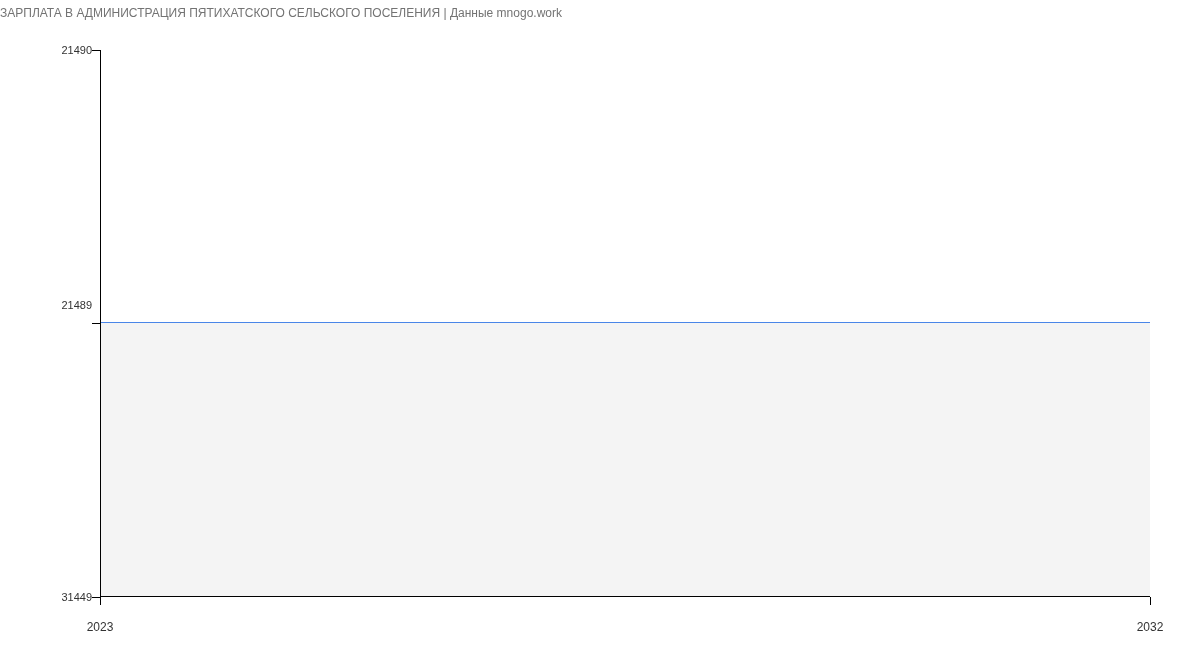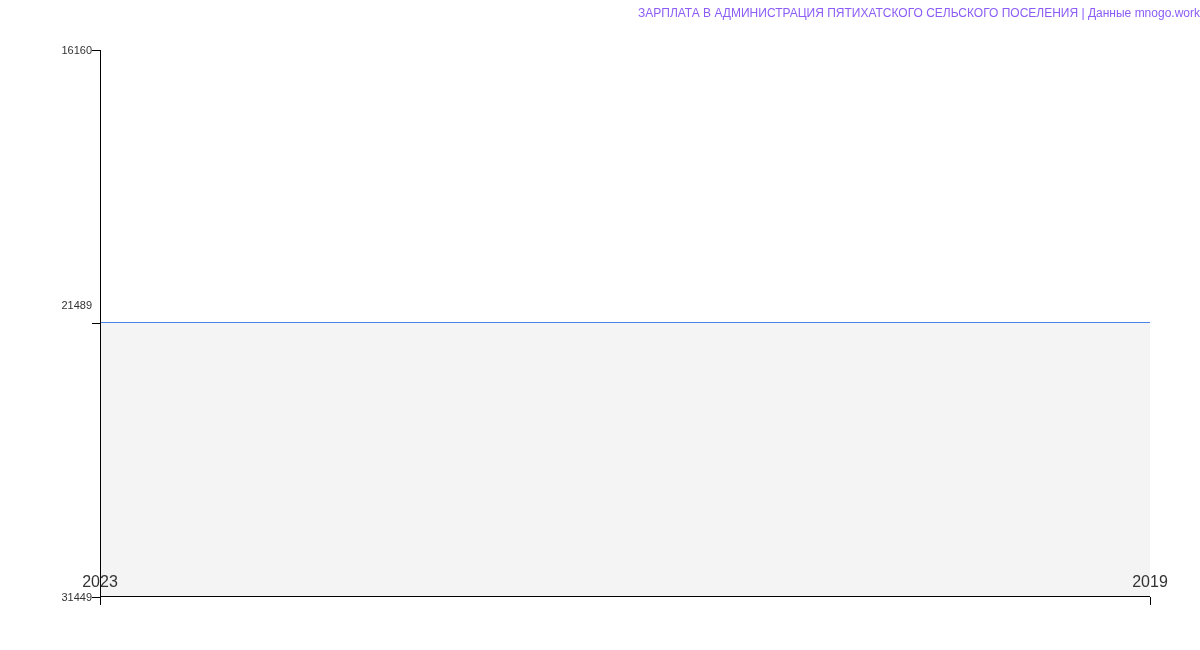--- a/index.html
+++ b/index.html
@@ -13,23 +13,23 @@
     .chart-container {
       position: relative;
       width: 1200px;
       height: 650px;
     }
     .chart-title {
       position: absolute;
       top: 6px;
       left: 0;
       width: 100%;
-      text-align: right;
+      text-align: left;
       font-size: 12px;
-      color: #8b5cf6;
+      color: #737373;
       font-family: Verdana, Geneva, sans-serif;
     }
     .plot-area {
       position: absolute;
       left: 100px;
       top: 50px;
       width: 1050px;
       height: 547px;
       border-left: 1px solid #000;
       border-bottom: 1px solid #000;
@@ -65,45 +65,45 @@
     }
     .x-tick {
       position: absolute;
       top: 597px;
       width: 1px;
       height: 8px;
       background: #000;
     }
     .x-label {
       position: absolute;
-      top: 573px;
-      font-size: 16px;
+      top: 620px;
+      font-size: 12px;
       color: #333;
       transform: translateX(-50%);
       font-family: Verdana, Geneva, sans-serif;
     }
   </style>
 </head>
 <body>
 
 <div class="chart-container">
   <div class="chart-title">ЗАРПЛАТА В АДМИНИСТРАЦИЯ ПЯТИХАТСКОГО СЕЛЬСКОГО ПОСЕЛЕНИЯ | Данные mnogo.work</div>
 
   <div class="plot-area">
     <div class="plot-fill" style="height:50%;"></div>
     <div class="plot-line" style="bottom:50%;"></div>
   </div>
 
   <div class="y-tick" style="top:50px;"></div>
-  <div class="y-label" style="top:50px;">16160</div>
+  <div class="y-label" style="top:50px;">21490</div>
 
   <div class="y-tick" style="top:323px;"></div>
   <div class="y-label" style="top:305px;">21489</div>
 
   <div class="y-tick" style="top:597px;"></div>
   <div class="y-label" style="top:597px;">31449</div>
 
   <div class="x-tick" style="left:100px;"></div>
   <div class="x-label" style="left:100px;">2023</div>
 
   <div class="x-tick" style="left:1150px;"></div>
-  <div class="x-label" style="left:1150px;">2019</div>
+  <div class="x-label" style="left:1150px;">2032</div>
 </div>
 
 </body></html>

